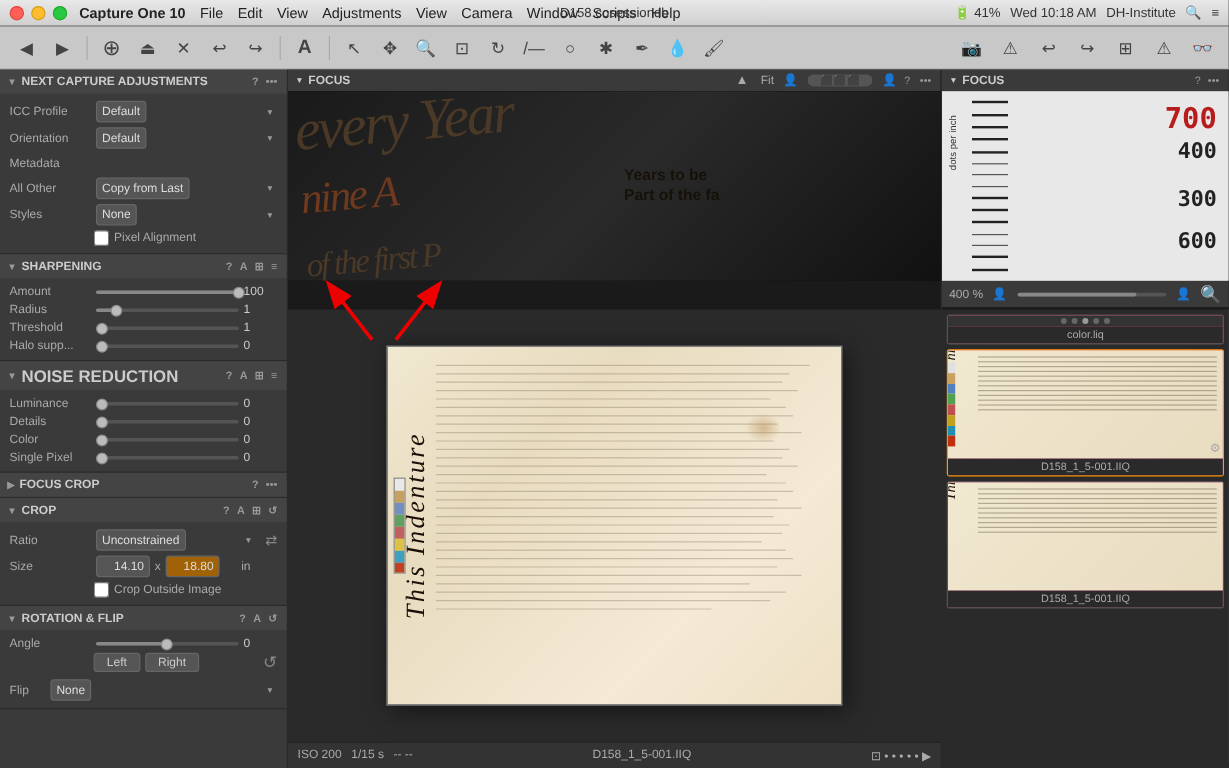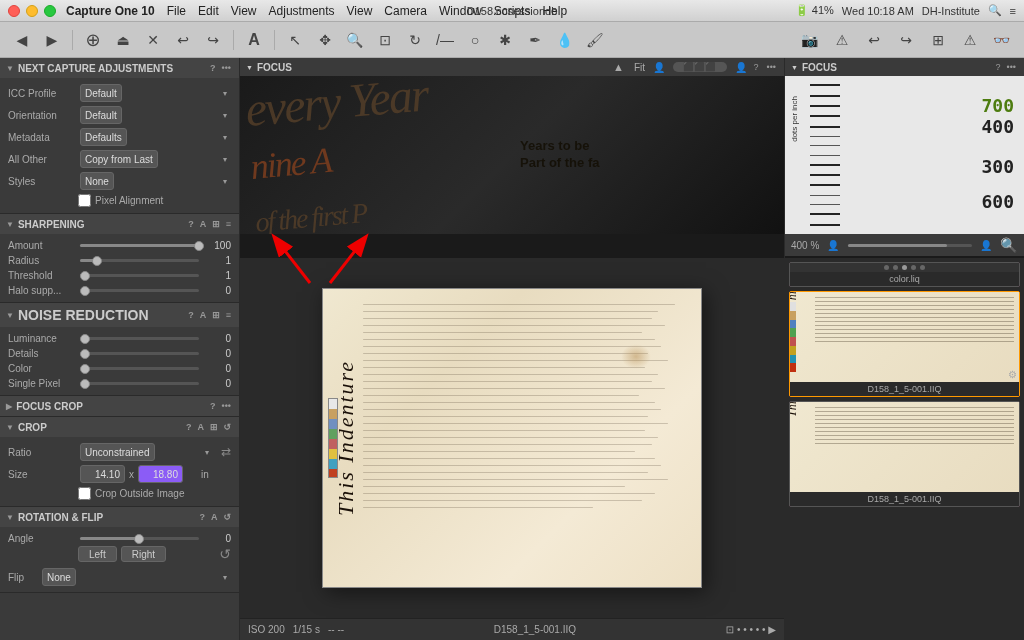--- a/index.html
+++ b/index.html
@@ -207,21 +207,21 @@
       width: 10px;
       height: 10px;
       background: #bbb;
       border-radius: 50%;
       position: absolute;
       top: -3.5px;
       border: 1px solid #888;
     }
     .slider-value {
       width: 28px;
-      text-align: right;
+      text-align: left;
       color: #ccc;
       font-size: 10px;
     }
 
     
     .center-area {
       flex: 1;
       display: flex;
       flex-direction: column;
       background: #2a2a2a;
@@ -630,25 +630,20 @@
         <div class="panel-row">
           <span class="panel-label">Orientation</span>
           <div class="panel-select-wrapper">
             <select class="panel-select">
               <option>Default</option>
             </select>
           </div>
         </div>
         <div class="panel-row">
           <span class="panel-label">Metadata</span>
-          <div class="panel-select-wrapper">
-            <select class="panel-select">
-              <option>Defaults</option>
-            </select>
-          </div>
         </div>
         <div class="panel-row">
           <span class="panel-label">All Other</span>
           <div class="panel-select-wrapper">
             <select class="panel-select">
               <option>Copy from Last</option>
             </select>
           </div>
         </div>
         <div class="panel-row">
@@ -789,21 +784,21 @@
             <select class="panel-select">
               <option>Unconstrained</option>
             </select>
           </div>
           <span style="font-size:12px; color:#888; cursor:pointer; margin-left:4px;">⇄</span>
         </div>
         <div class="panel-row">
           <span class="panel-label">Size</span>
           <input type="text" style="width: 45px; background: rgb(85, 85, 85); border: 1px solid rgb(102, 102, 102); color: rgb(221, 221, 221); font-size: 10px; height: 18px; border-radius: 3px; padding: 0px 4px; text-align: right;" value="14.10">
           <span style="color:#aaa; font-size:10px;">x</span>
-          <input type="text" style="width: 45px; background: #8b5cf6; border: 1px solid rgb(102, 102, 102); color: rgb(221, 221, 221); font-size: 10px; height: 18px; border-radius: 3px; padding: 0px 4px; text-align: right;" value="18.80">
+          <input type="text" style="width: 45px; background: #a16207; border: 1px solid rgb(102, 102, 102); color: rgb(221, 221, 221); font-size: 10px; height: 18px; border-radius: 3px; padding: 0px 4px; text-align: right;" value="18.80">
           <span style="color:#aaa; font-size:10px; margin-left:14px;">in</span>
         </div>
         <div class="checkbox-row">
           <input type="checkbox" style="">
           <span>Crop Outside Image</span>
         </div>
       </div>
     </div>
 
     <div class="panel-section">
@@ -974,21 +969,21 @@
         <div class="panel-section-tools" style="margin-left:auto;">
           <span class="mini-icon">?</span>
           <span class="mini-icon">•••</span>
         </div>
       </div>
       <div class="right-focus-image">
 
         <div class="ruler-bg">
           <div style="position:absolute; left:0; top:0; right:0; bottom:0; background:#e8e8e8;">
 
-            <div style="position:absolute; right:10px; top:21px; font-family:monospace; font-size:18px; font-weight:bold; color:#4d7c0f; line-height:1;">700</div>
+            <div style="position:absolute; right:10px; top:11px; font-family:monospace; font-size:24px; font-weight:bold; color:#b91c1c; line-height:1;">700</div>
             <div style="position:absolute; right:10px; top:40px; font-family:monospace; font-size:18px; font-weight:bold; color:#222;">400</div>
             <div style="position:absolute; right:10px; top:80px; font-family:monospace; font-size:18px; font-weight:bold; color:#222;">300</div>
             <div style="position:absolute; right:10px; top:115px; font-family:monospace; font-size:18px; font-weight:bold; color:#222;">600</div>
 
             <div style="position:absolute; left:5px; top:20px; font-size:8px; color:#333; writing-mode:vertical-lr; text-orientation:mixed; transform:rotate(180deg);">dots per inch</div>
 
             <div style="position:absolute; left:25px; top:0; bottom:0; width:30px; display:flex; flex-direction:column; justify-content:space-evenly;">
               <div style="height:2px; background:#222;"></div>
               <div style="height:2px; background:#222;"></div>
               <div style="height:2px; background:#222;"></div>

